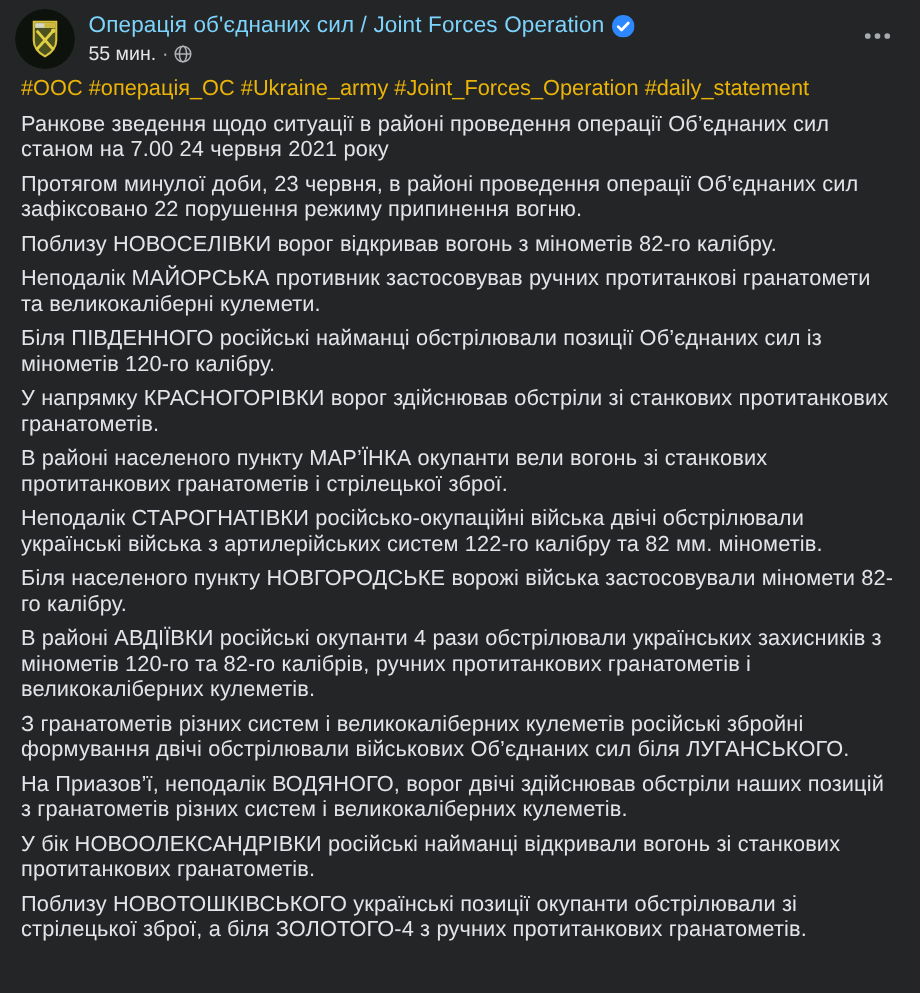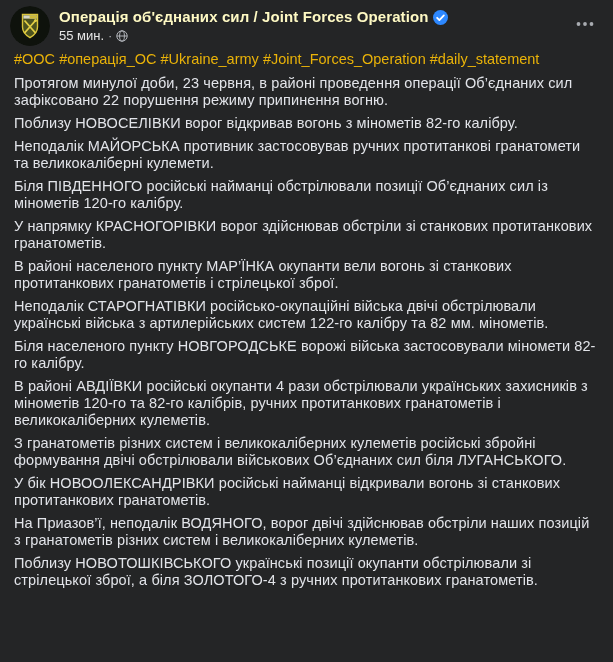--- a/index.html
+++ b/index.html
@@ -22,22 +22,22 @@
     border-radius: 50%;
     overflow: hidden;
     flex: 0 0 40px;
     display: block;
     cursor: pointer;
   }
   .header-info { margin-left: 9px; flex: 1 1 auto; min-width: 0; }
   .name-row { display: flex; align-items: center; gap: 5px; padding-top: 2px; }
   .page-name {
     font-size: 15px;
-    font-weight: 700;
-    color: #fef9c3;
+    font-weight: 400;
+    color: #7dd3fc;
     text-decoration: none;
     white-space: nowrap;
     letter-spacing: 0.1px;
   }
   .badge { display: inline-flex; margin-top: 1px; }
   .meta-row {
     display: flex; align-items: center; gap: 4px;
     margin-top: 3px;
     font-size: 13px;
     color: #b0b3b8;
@@ -129,29 +129,30 @@
         </svg>
       </span>
     </div>
 
   </div>
 
   <div class="post-body">
     <p class="hashtag-line"><a class="hashtag">#ООС</a> <a class="hashtag">#операція_ОС</a> <a class="hashtag">#Ukraine_army</a> <a class="hashtag">#Joint_Forces_Operation</a> <a class="hashtag">#daily_statement</a></p>
 
     <div>
+        <p class="body-par">Ранкове зведення щодо ситуації в районі проведення операції Об’єднаних сил станом на 7.00 24 червня 2021 року</p>
         <p class="body-par">Протягом минулої доби, 23 червня, в районі проведення операції Об’єднаних сил зафіксовано 22 порушення режиму припинення вогню.</p>
         <p class="body-par">Поблизу НОВОСЕЛІВКИ ворог відкривав вогонь з мінометів 82-го калібру.</p>
         <p class="body-par">Неподалік МАЙОРСЬКА противник застосовував ручних протитанкові гранатомети та великокаліберні кулемети.</p>
         <p class="body-par">Біля ПІВДЕННОГО російські найманці обстрілювали позиції Об’єднаних сил із мінометів 120-го калібру.</p>
         <p class="body-par">У напрямку КРАСНОГОРІВКИ ворог здійснював обстріли зі станкових протитанкових гранатометів.</p>
         <p class="body-par">В районі населеного пункту МАР’ЇНКА окупанти вели вогонь зі станкових протитанкових гранатометів і стрілецької зброї.</p>
         <p class="body-par">Неподалік СТАРОГНАТІВКИ російсько-окупаційні війська двічі обстрілювали українські війська з артилерійських систем 122-го калібру та 82 мм. мінометів.</p>
         <p class="body-par">Біля населеного пункту НОВГОРОДСЬКЕ ворожі війська застосовували міномети 82-го калібру.</p>
         <p class="body-par">В районі АВДІЇВКИ російські окупанти 4 рази обстрілювали українських захисників з мінометів 120-го та 82-го калібрів, ручних протитанкових гранатометів і великокаліберних кулеметів.</p>
         <p class="body-par">З гранатометів різних систем і великокаліберних кулеметів російські збройні формування двічі обстрілювали військових Об’єднаних сил біля ЛУГАНСЬКОГО.</p>
+        <p class="body-par">На Приазов’ї, неподалік ВОДЯНОГО, ворог двічі здійснював обстріли наших позицій з гранатометів різних систем і великокаліберних кулеметів.</p>
         <p class="body-par">У бік НОВООЛЕКСАНДРІВКИ російські найманці відкривали вогонь зі станкових протитанкових гранатометів.</p>
-        <p class="body-par">На Приазов’ї, неподалік ВОДЯНОГО, ворог двічі здійснював обстріли наших позицій з гранатометів різних систем і великокаліберних кулеметів.</p>
         <p class="body-par">Поблизу НОВОТОШКІВСЬКОГО українські позиції окупанти обстрілювали зі стрілецької зброї, а біля ЗОЛОТОГО-4 з ручних протитанкових гранатометів.</p>
       </div>
   </div>
 
 </div>
 
 </body></html>

